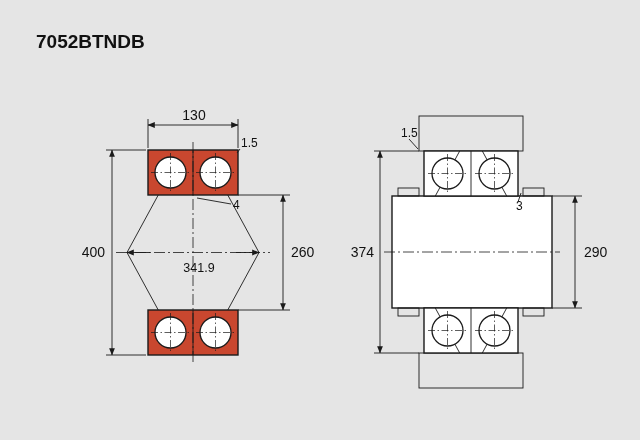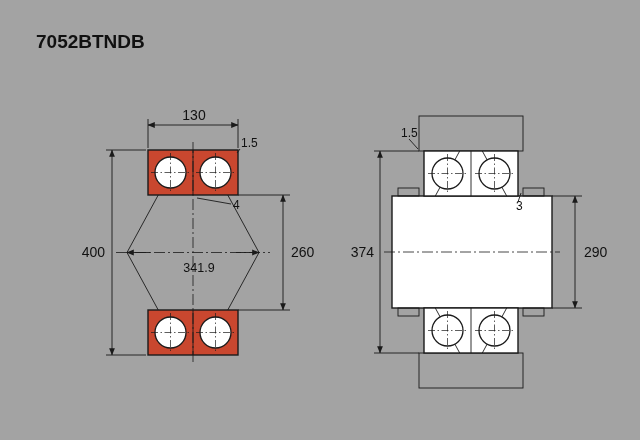--- a/index.html
+++ b/index.html
@@ -1,16 +1,16 @@
 <!DOCTYPE html>
 <html><head>
 <meta charset="utf-8">
 <style>
   html,body{margin:0;padding:0;background:#ffffff;}
-  .page{position:relative;width:640px;height:440px;background:#a3a3a3;overflow:hidden;
+  .page{position:relative;width:640px;height:440px;background:#e5e5e5;overflow:hidden;
         font-family:"Liberation Sans",sans-serif;}
   svg{display:block;}
   text{font-family:"Liberation Sans",sans-serif;fill:#111;font-size:14px;}
   .title{font-size:19px;font-weight:700;}
   .small{font-size:12px;}
   .mid{font-size:12.5px;}
   .thick{stroke:#1a1a1a;stroke-width:1.4;}
   .thin{stroke:#1a1a1a;stroke-width:0.9;fill:none;}
   .dim{stroke:#1a1a1a;stroke-width:0.9;fill:none;}
   .cl{stroke:#1a1a1a;stroke-width:0.8;stroke-dasharray:11 3 2 3;fill:none;}

